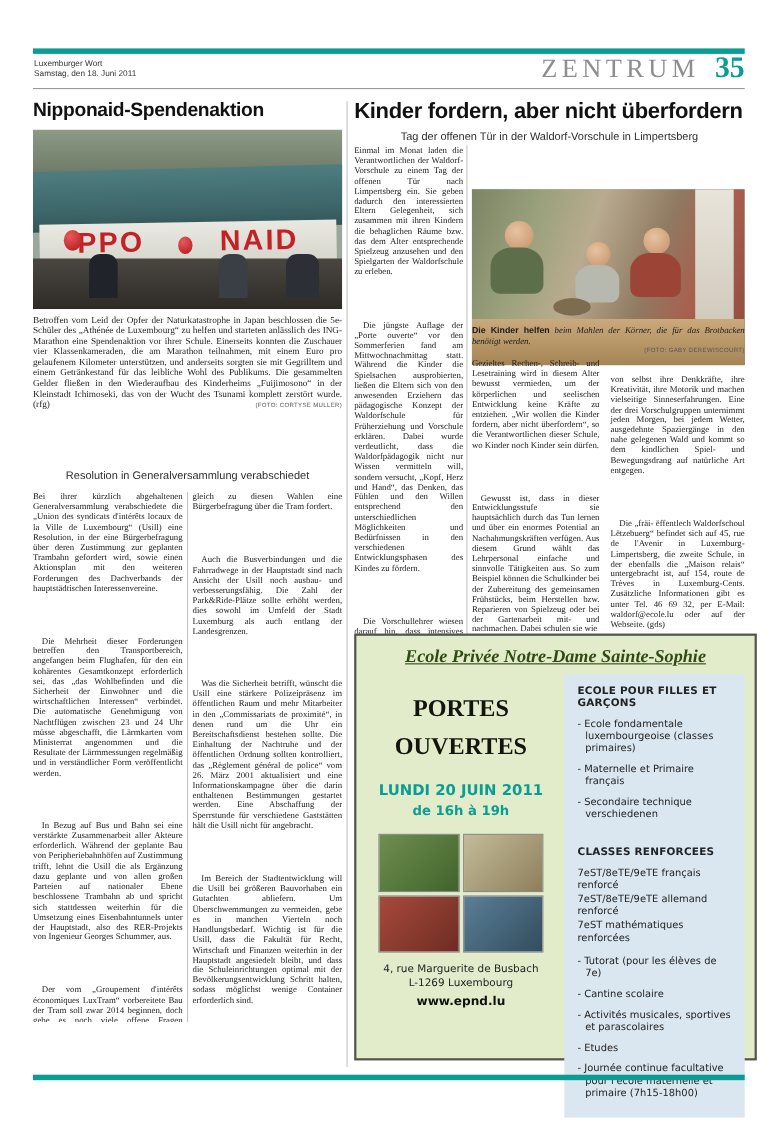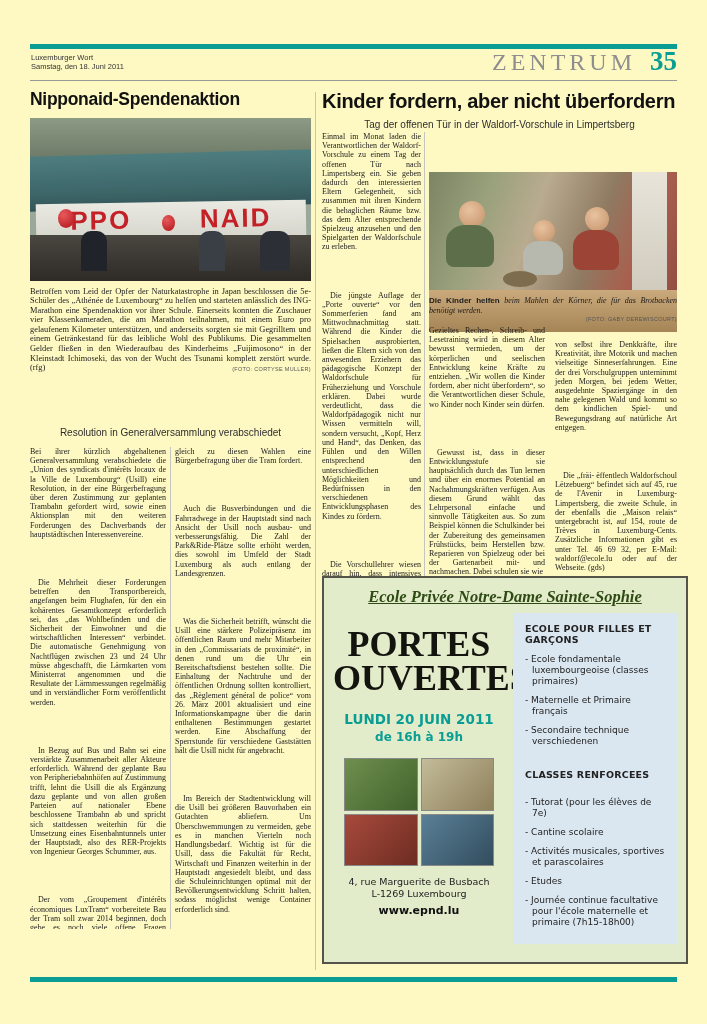--- a/index.html
+++ b/index.html
@@ -1,16 +1,16 @@
 <!DOCTYPE html>
 <html><head>
 <meta charset="utf-8">
 <style>
   html,body{margin:0;padding:0;background:#e8e8e4;}
-  .page{position:relative;width:707px;height:1024px;background:#fef9c3;margin:0 auto;
+  .page{position:relative;width:707px;height:1024px;background:#ffffff;margin:0 auto;
         font-family:"Liberation Serif",serif;color:#1c1c1c;overflow:hidden;}
   .abs{position:absolute;}
 
   
   .rule-teal{position:absolute;left:30px;width:647px;height:5px;background:#0a9d94;}
   .rule-gray{position:absolute;left:30px;width:647px;height:1px;background:#999;}
   .vrule{position:absolute;width:1px;background:#c4c4c0;}
 
   
   .mast-left{position:absolute;left:31px;top:53px;font-family:"Liberation Sans",sans-serif;
@@ -68,21 +68,21 @@
   .linkrow{display:flex;align-items:center;gap:4px;margin-top:9px;}
   .linkrow .sq{width:7px;height:7px;background:#0a9d94;}
   .linkrow a{font-family:"Liberation Sans",sans-serif;font-weight:bold;font-size:8.5px;color:#111;text-decoration:none;}
 
   
   .ad{background:#e2ecca;border:2px solid #55544a;box-sizing:border-box;padding:7px 9px;}
   .ad-title{font-family:"Liberation Serif",serif;font-weight:bold;font-style:italic;font-size:16.5px;
             color:#2f4a14;text-align:center;text-decoration:underline;margin:2px 0 6px;}
   .ad-row{display:flex;}
   .ad-left{width:172px;text-align:center;}
-  .ad-portes{font-family:"Liberation Serif",serif;font-weight:bold;font-size:36px;line-height:34px;color:#14140f;margin-top:14px;text-align:center;}
+  .ad-portes{font-family:"Liberation Serif",serif;font-weight:bold;font-size:22px;line-height:34px;color:#14140f;margin-top:14px;text-align:center;}
   .ad-date{font-family:"DejaVu Sans",sans-serif;font-weight:bold;color:#0a9d94;margin-top:16px;}
   .ad-date .d1{font-size:13.5px;}
   .ad-date .d2{font-size:12px;margin-top:3px;}
   .ad-collage{width:150px;height:108px;margin:14px auto 10px;display:grid;grid-template-columns:1fr 1fr;grid-template-rows:1fr 1fr;gap:3px;}
   .ad-collage div{border:1px solid #888;}
   .ad-addr{font-family:"DejaVu Sans",sans-serif;font-size:9.5px;line-height:12px;color:#222;}
   .ad-web{font-family:"DejaVu Sans",sans-serif;font-weight:bold;font-size:11px;margin-top:4px;color:#111;}
   .ad-panel{flex:1;margin-left:8px;background:#dbe7f0;padding:10px 10px 8px 12px;
             font-family:"DejaVu Sans",sans-serif;font-size:9px;line-height:11px;color:#222;}
   .ad-panel h4{margin:0 0 9px;font-size:9.5px;letter-spacing:.2px;}
@@ -227,20 +227,25 @@
       </div>
       <div class="ad-panel">
         <h4>ECOLE POUR FILLES ET GARÇONS</h4>
         <div>
             <p class="itm">- Ecole fondamentale luxembourgeoise (classes primaires)</p>
             <p class="itm">- Maternelle et Primaire français</p>
             <p class="itm">- Secondaire technique verschiedenen</p>
           </div>
         <div class="gap"></div>
         <h4>CLASSES RENFORCEES</h4>
+        <div class="tight">
+            <p>7eST/8eTE/9eTE  français renforcé</p>
+            <p>7eST/8eTE/9eTE  allemand renforcé</p>
+            <p>7eST mathématiques renforcées</p>
+          </div>
         <div style="height:8px;"></div>
         <div>
             <p class="itm">- Tutorat (pour les élèves de 7e)</p>
             <p class="itm">- Cantine scolaire</p>
             <p class="itm">- Activités musicales, sportives et parascolaires</p>
             <p class="itm">- Etudes</p>
             <p class="itm">- Journée continue facultative pour l'école maternelle et primaire (7h15-18h00)</p>
           </div>
       </div>
     </div>

